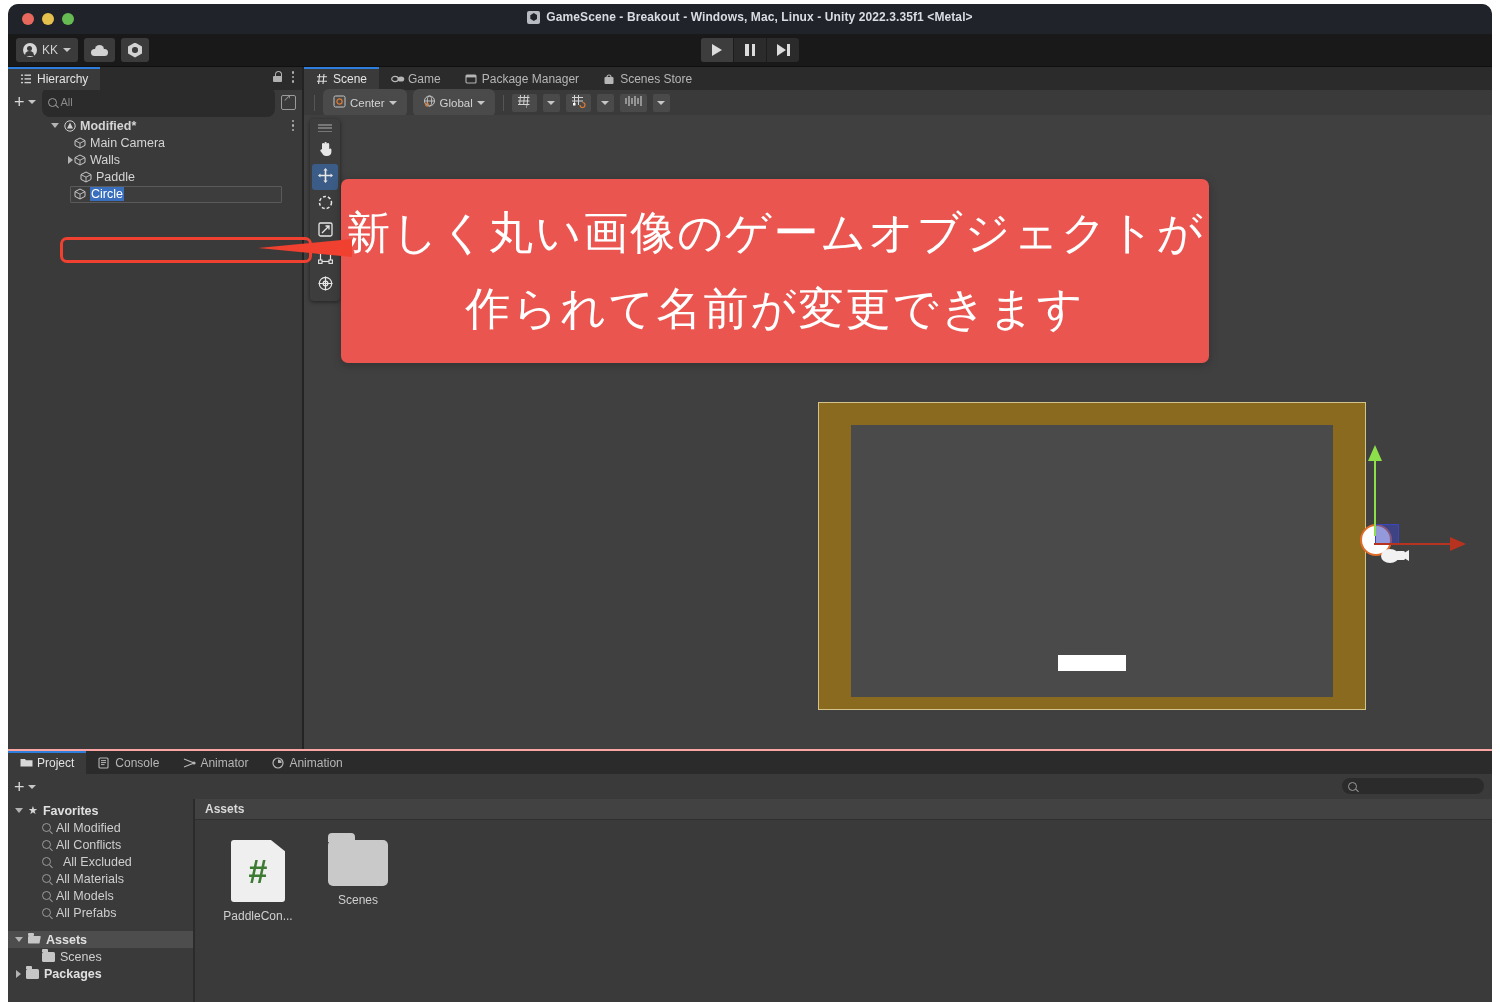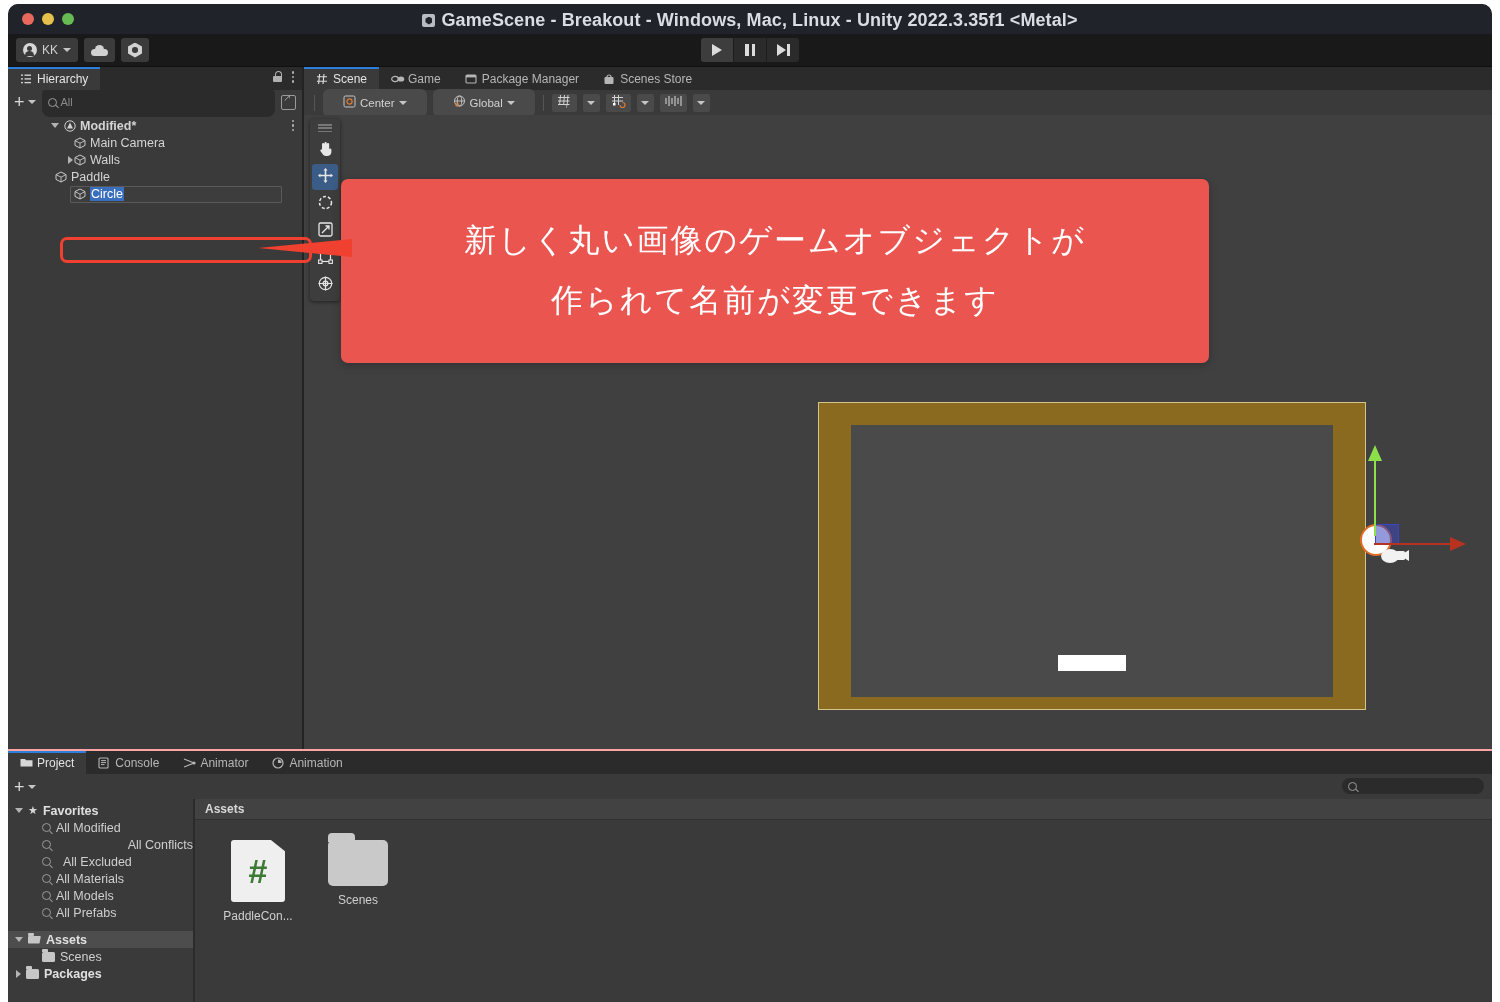--- a/index.html
+++ b/index.html
@@ -17,21 +17,21 @@
     position:relative;height:30px;background:#20232a;
     border-radius:10px 10px 0 0;
   }
   .lights{position:absolute;left:14px;top:9px;display:flex;gap:8px;}
   .light{width:12px;height:12px;border-radius:50%;}
   .l-red{background:#e8685d;}
   .l-yellow{background:#e6c04c;}
   .l-green{background:#66bb52;}
   .win-title{
     position:absolute;left:0;right:0;top:6px;text-align:center;
-    color:#d9dde2;font-size:18px;font-weight:bold;letter-spacing:.1px;
+    color:#d9dde2;font-size:12px;font-weight:bold;letter-spacing:.1px;
     display:flex;align-items:center;justify-content:center;gap:6px;
   }
   .unity-mark{
     width:13px;height:13px;border-radius:2px;background:#b8bcc2;
     display:inline-block;position:relative;
   }
   .unity-mark:after{
     content:"";position:absolute;left:3px;top:2.5px;width:7px;height:8px;
     background:#20232a;clip-path:polygon(50% 0,100% 28%,100% 72%,50% 100%,0 72%,0 28%);
   }
@@ -110,21 +110,21 @@
   .rename-box{
     position:absolute;left:62px;top:1px;width:210px;height:15px;background:#3d3d3d;
     border:1px solid #5a5a5a;border-radius:1px;
   }
   
   .sceneview{position:absolute;left:296px;top:0;right:0;height:682px;background:#383838;}
   .sv-tabs{height:23px;background:#2b2b2b;display:flex;align-items:stretch;}
   .sv-toolbar{height:25px;background:#3a3a3a;display:flex;align-items:center;gap:6px;padding:0 8px;border-bottom:1px solid #2b2b2b;}
   .pill{
     height:28px;background:#4a4a4a;border-radius:6px;display:flex;align-items:center;gap:4px;
-    padding:0 20px;color:#d3d3d3;font-size:11.5px;
+    padding:0 10px;color:#d3d3d3;font-size:11.5px;
   }
   .seg{height:18px;background:#4a4a4a;border-radius:2px;display:flex;align-items:center;padding:0 5px;}
   .segdrop{height:18px;width:17px;background:#4a4a4a;border-radius:2px;display:flex;align-items:center;justify-content:center;}
   .divider-v{width:1px;height:16px;background:#555;margin:0 2px;}
   .sv-canvas{position:absolute;left:0;top:48px;right:0;bottom:0;background:#404040;overflow:hidden;}
   .tool-palette{
     position:absolute;left:6px;top:4px;width:30px;background:#3d3d3d;border-radius:4px;
     display:flex;flex-direction:column;padding:3px 0;gap:1px;box-shadow:0 1px 4px rgba(0,0,0,.5);
   }
   .tool-btn{height:26px;display:flex;align-items:center;justify-content:center;border-radius:3px;margin:0 2px;}
@@ -148,21 +148,21 @@
   .gizmo-x-head{position:absolute;left:1146px;top:422px;width:0;height:0;border-top:7px solid transparent;border-bottom:7px solid transparent;border-left:16px solid #b8331f;}
   .gizmo-sq{position:absolute;left:1071px;top:409px;width:24px;height:21px;background:rgba(60,70,190,.55);border:1px solid #3a46be;box-sizing:border-box;}
   .cam-ic{position:absolute;left:1074px;top:430px;width:32px;height:20px;}
   
   .callout{
     position:absolute;left:333px;top:112px;width:868px;height:184px;background:#ea5550;
     border-radius:7px;display:flex;flex-direction:column;align-items:center;justify-content:center;
     gap:16px;box-shadow:0 2px 10px rgba(0,0,0,.25);z-index:40;
   }
   .callout div{
-    color:#ffffff;font-size:32px;letter-spacing:2px;font-family:"DejaVu Sans","Liberation Sans",sans-serif;
+    color:#ffffff;font-size:45px;letter-spacing:2px;font-family:"DejaVu Sans","Liberation Sans",sans-serif;
   }
   .anno-rect{
     position:absolute;left:52px;top:170px;width:252px;height:26px;border:3px solid #f0402f;
     border-radius:7px;z-index:45;box-sizing:border-box;
   }
   .anno-arrow{position:absolute;left:236px;top:168px;width:110px;height:30px;z-index:44;}
   
   .project{position:absolute;left:0;top:682px;right:0;bottom:0;background:#14532d;border-top:2px solid #fca5a5;}
   .p-toolbar{height:25px;background:#3a3a3a;display:flex;align-items:center;padding:0 6px;position:relative;}
   .p-search{
@@ -314,21 +314,21 @@
           <span class="arrow-r" style="position:absolute;left:58px;"></span>
           <span class="cube">
             <svg width="12" height="12" viewBox="0 0 12 12">
                 <path d="M6 1 L11 3.6 L11 8.4 L6 11 L1 8.4 L1 3.6 Z" fill="none" stroke="#c9c9c9" stroke-width="1"></path>
                 <path d="M1 3.6 L6 6.2 L11 3.6 M6 6.2 L6 11" fill="none" stroke="#c9c9c9" stroke-width="0.9"></path>
               </svg>
           </span>
           <span>Walls</span>
         </div>
 
-        <div class="trow" style="padding-left:47px;">
+        <div class="trow" style="padding-left:66px;margin-left:6px;">
           <span class="cube">
             <svg width="12" height="12" viewBox="0 0 12 12">
                 <path d="M6 1 L11 3.6 L11 8.4 L6 11 L1 8.4 L1 3.6 Z" fill="none" stroke="#c9c9c9" stroke-width="1"></path>
                 <path d="M1 3.6 L6 6.2 L11 3.6 M6 6.2 L6 11" fill="none" stroke="#c9c9c9" stroke-width="0.9"></path>
               </svg>
           </span>
           <span>Paddle</span>
         </div>
 
         <div class="trow" style="padding-left:66px;height:18px;">
@@ -587,21 +587,21 @@
         <div class="p-tree">
           <div class="prow">
             <span class="arrow-d"></span>
             <span class="star">★</span>
             <span class="bold">Favorites</span>
           </div>
           <div class="prow" style="padding-left:34px;">
             <span class="mag"></span>
             <span>All Modified</span>
           </div>
-          <div class="prow" style="padding-left:34px;justify-content:space-between;">
+          <div class="prow" style="padding-left:34px;">
             <span class="mag"></span>
             <span>All Conflicts</span>
           </div>
           <div class="prow" style="padding-left:34px;gap:12px;">
             <span class="mag"></span>
             <span>All Excluded</span>
           </div>
           <div class="prow" style="padding-left:34px;">
             <span class="mag"></span>
             <span>All Materials</span>

